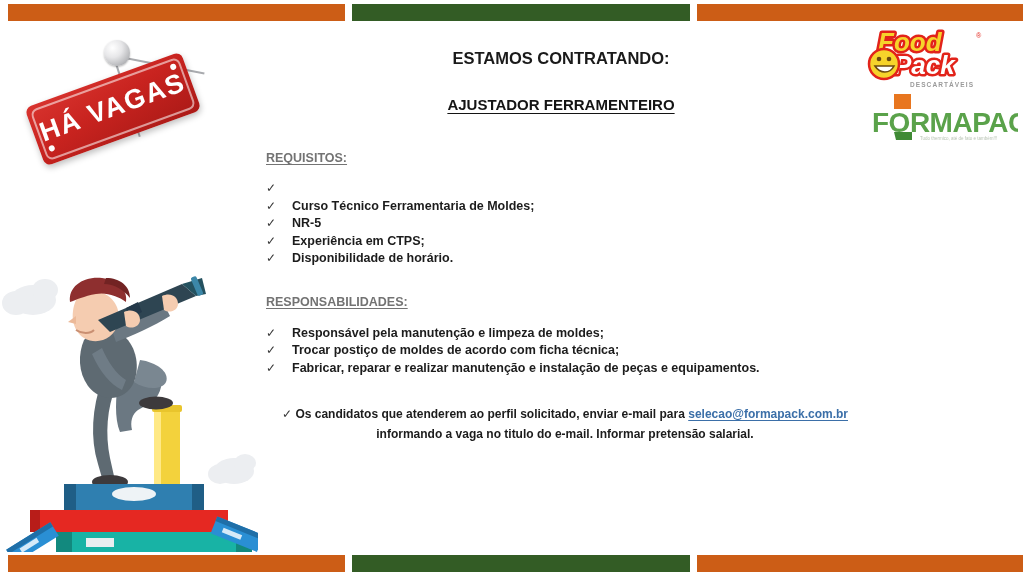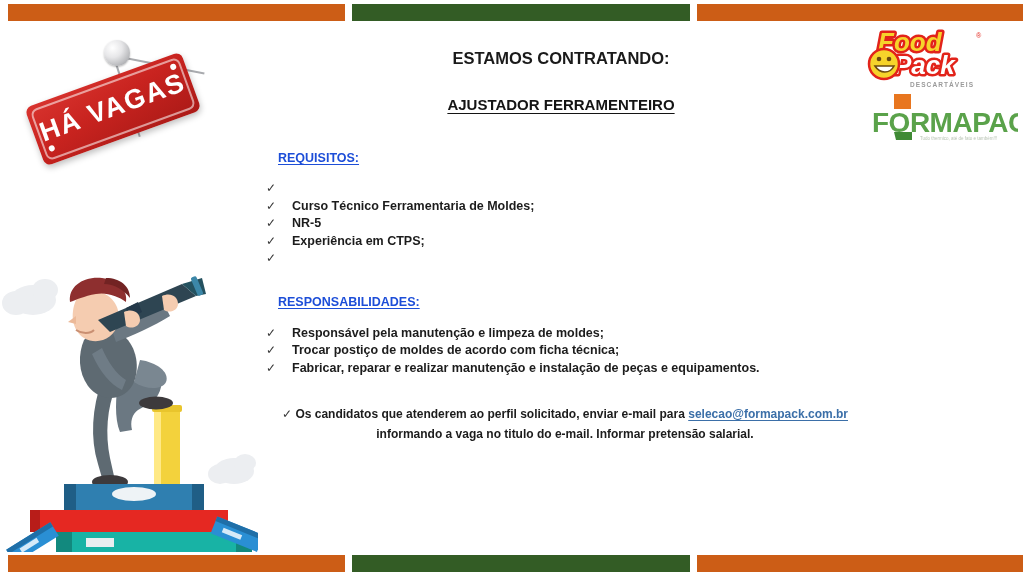--- a/index.html
+++ b/index.html
@@ -138,22 +138,22 @@
     font-size: 15px;
     font-weight: bold;
     color: #141414;
     margin-top: 28px;
   }
   .position span { text-decoration: underline; text-underline-offset: 3px; }
 
   .section-head {
     font-size: 12.5px;
     font-weight: bold;
-    color: #1d4ed8;
-    margin-left: 20px;
+    color: #737373;
+    margin-left: 8px;
     text-decoration: underline;
     text-underline-offset: 2px;
   }
   .req-head { margin-top: 38px; }
   .resp-head { margin-top: 27px; }
 
   ul.bullets { list-style: none; margin-top: 15px; }
   ul.bullets li {
     display: flex;
     align-items: flex-start;
@@ -344,20 +344,21 @@
     <li>
         <span class="tick">✓</span>
         <span>NR-5</span>
       </li>
     <li>
         <span class="tick">✓</span>
         <span>Experiência em CTPS;</span>
       </li>
     <li>
         <span class="tick">✓</span>
+        <span>Disponibilidade de horário.</span>
       </li>
   </ul>
 
   <div class="section-head resp-head">RESPONSABILIDADES:</div>
   <ul class="bullets resp-list">
     <li>
         <span class="tick">✓</span>
         <span>Responsável pela manutenção e limpeza de moldes;</span>
       </li>
     <li>

